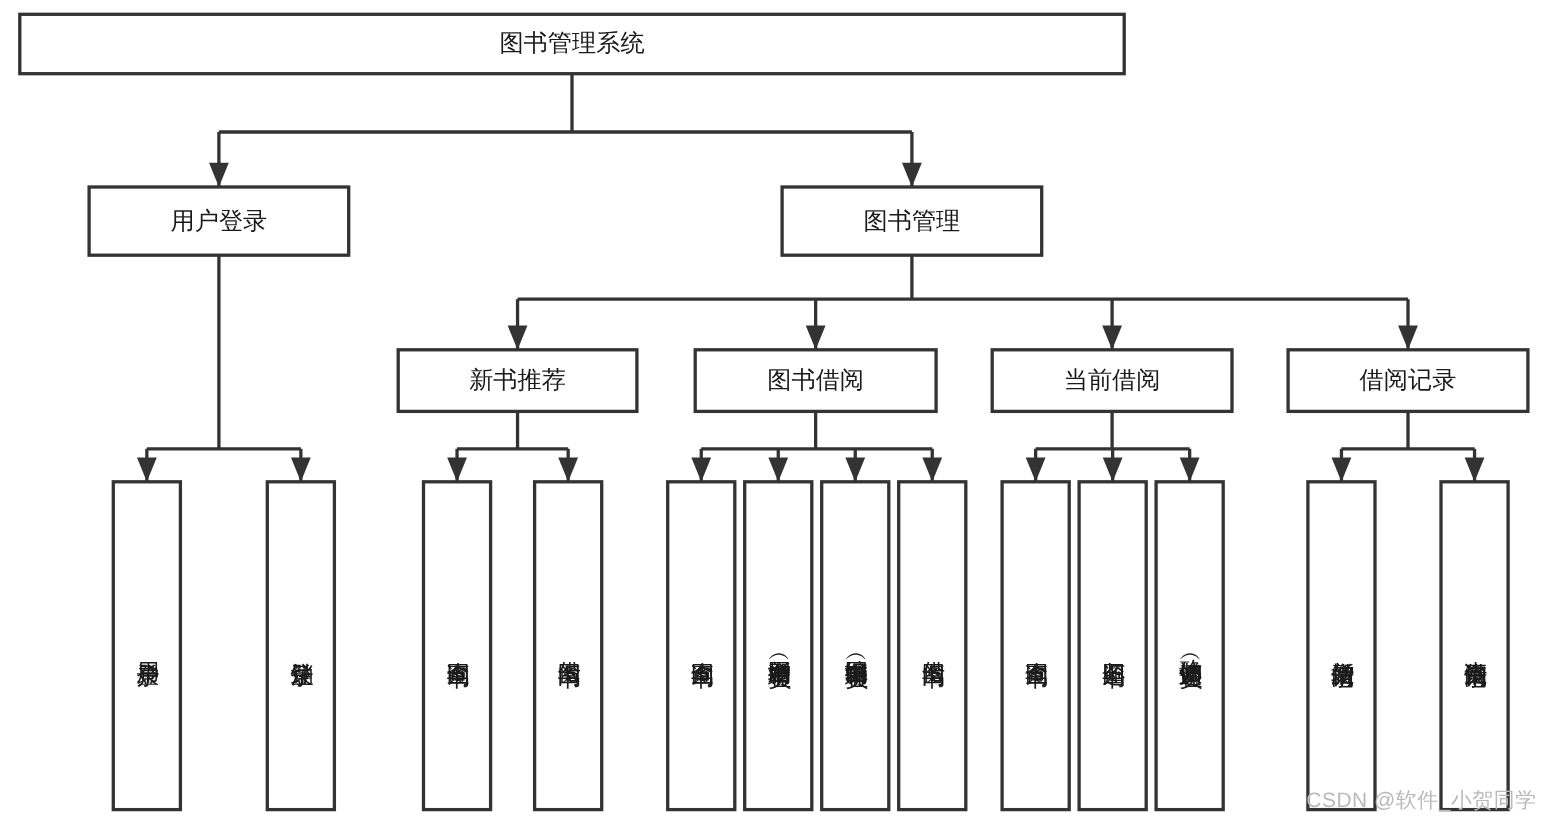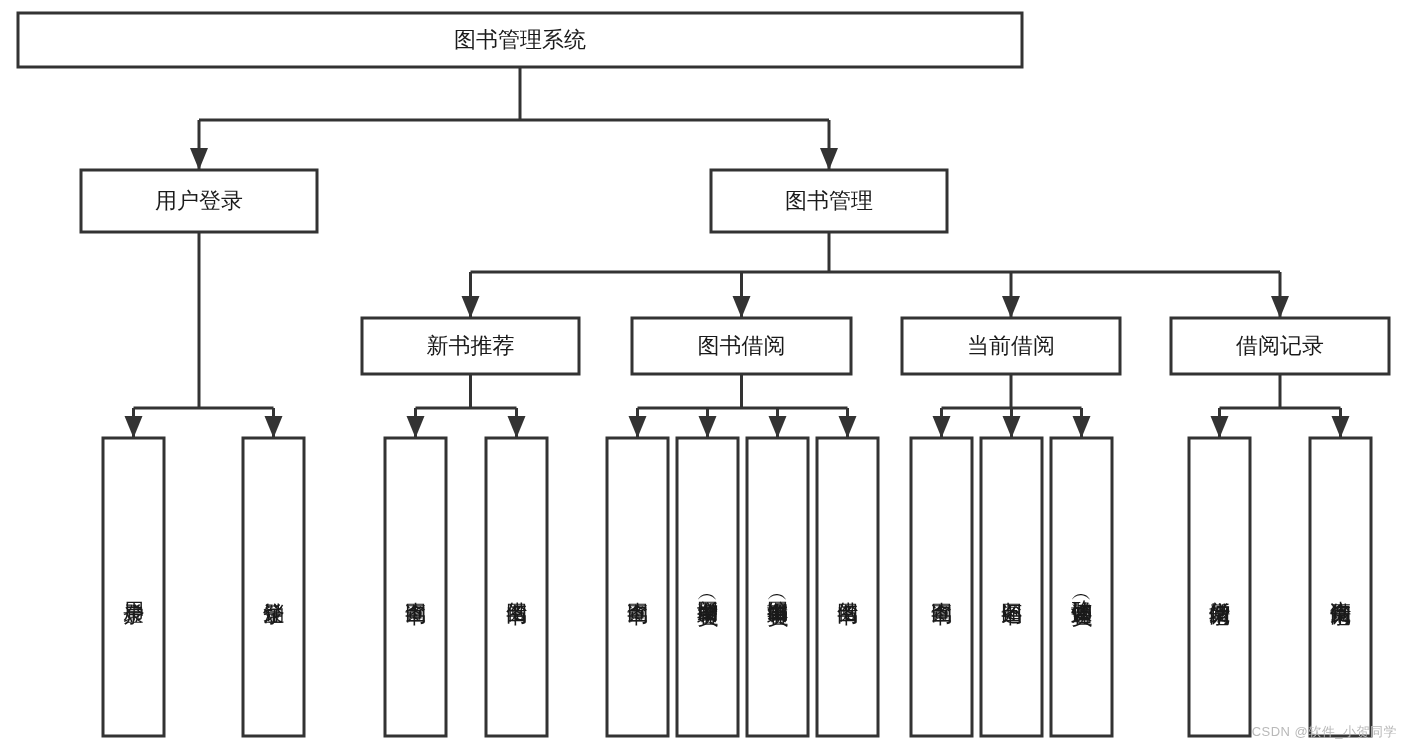--- a/index.html
+++ b/index.html
@@ -60,21 +60,21 @@
     text-orientation: upright;
     white-space: nowrap;
     letter-spacing: 1px;
     pointer-events: none;
   }
   .watermark {
     position: absolute;
     right: 8px;
     bottom: 6px;
     font-family: "Liberation Sans", "DejaVu Sans", sans-serif;
-    font-size: 13px;
+    font-size: 19px;
     color: #b9b9b9;
     letter-spacing: 0.5px;
     white-space: nowrap;
   }
 </style>
 </head>
 <body>
 
 <div id="diagram-root">
 

